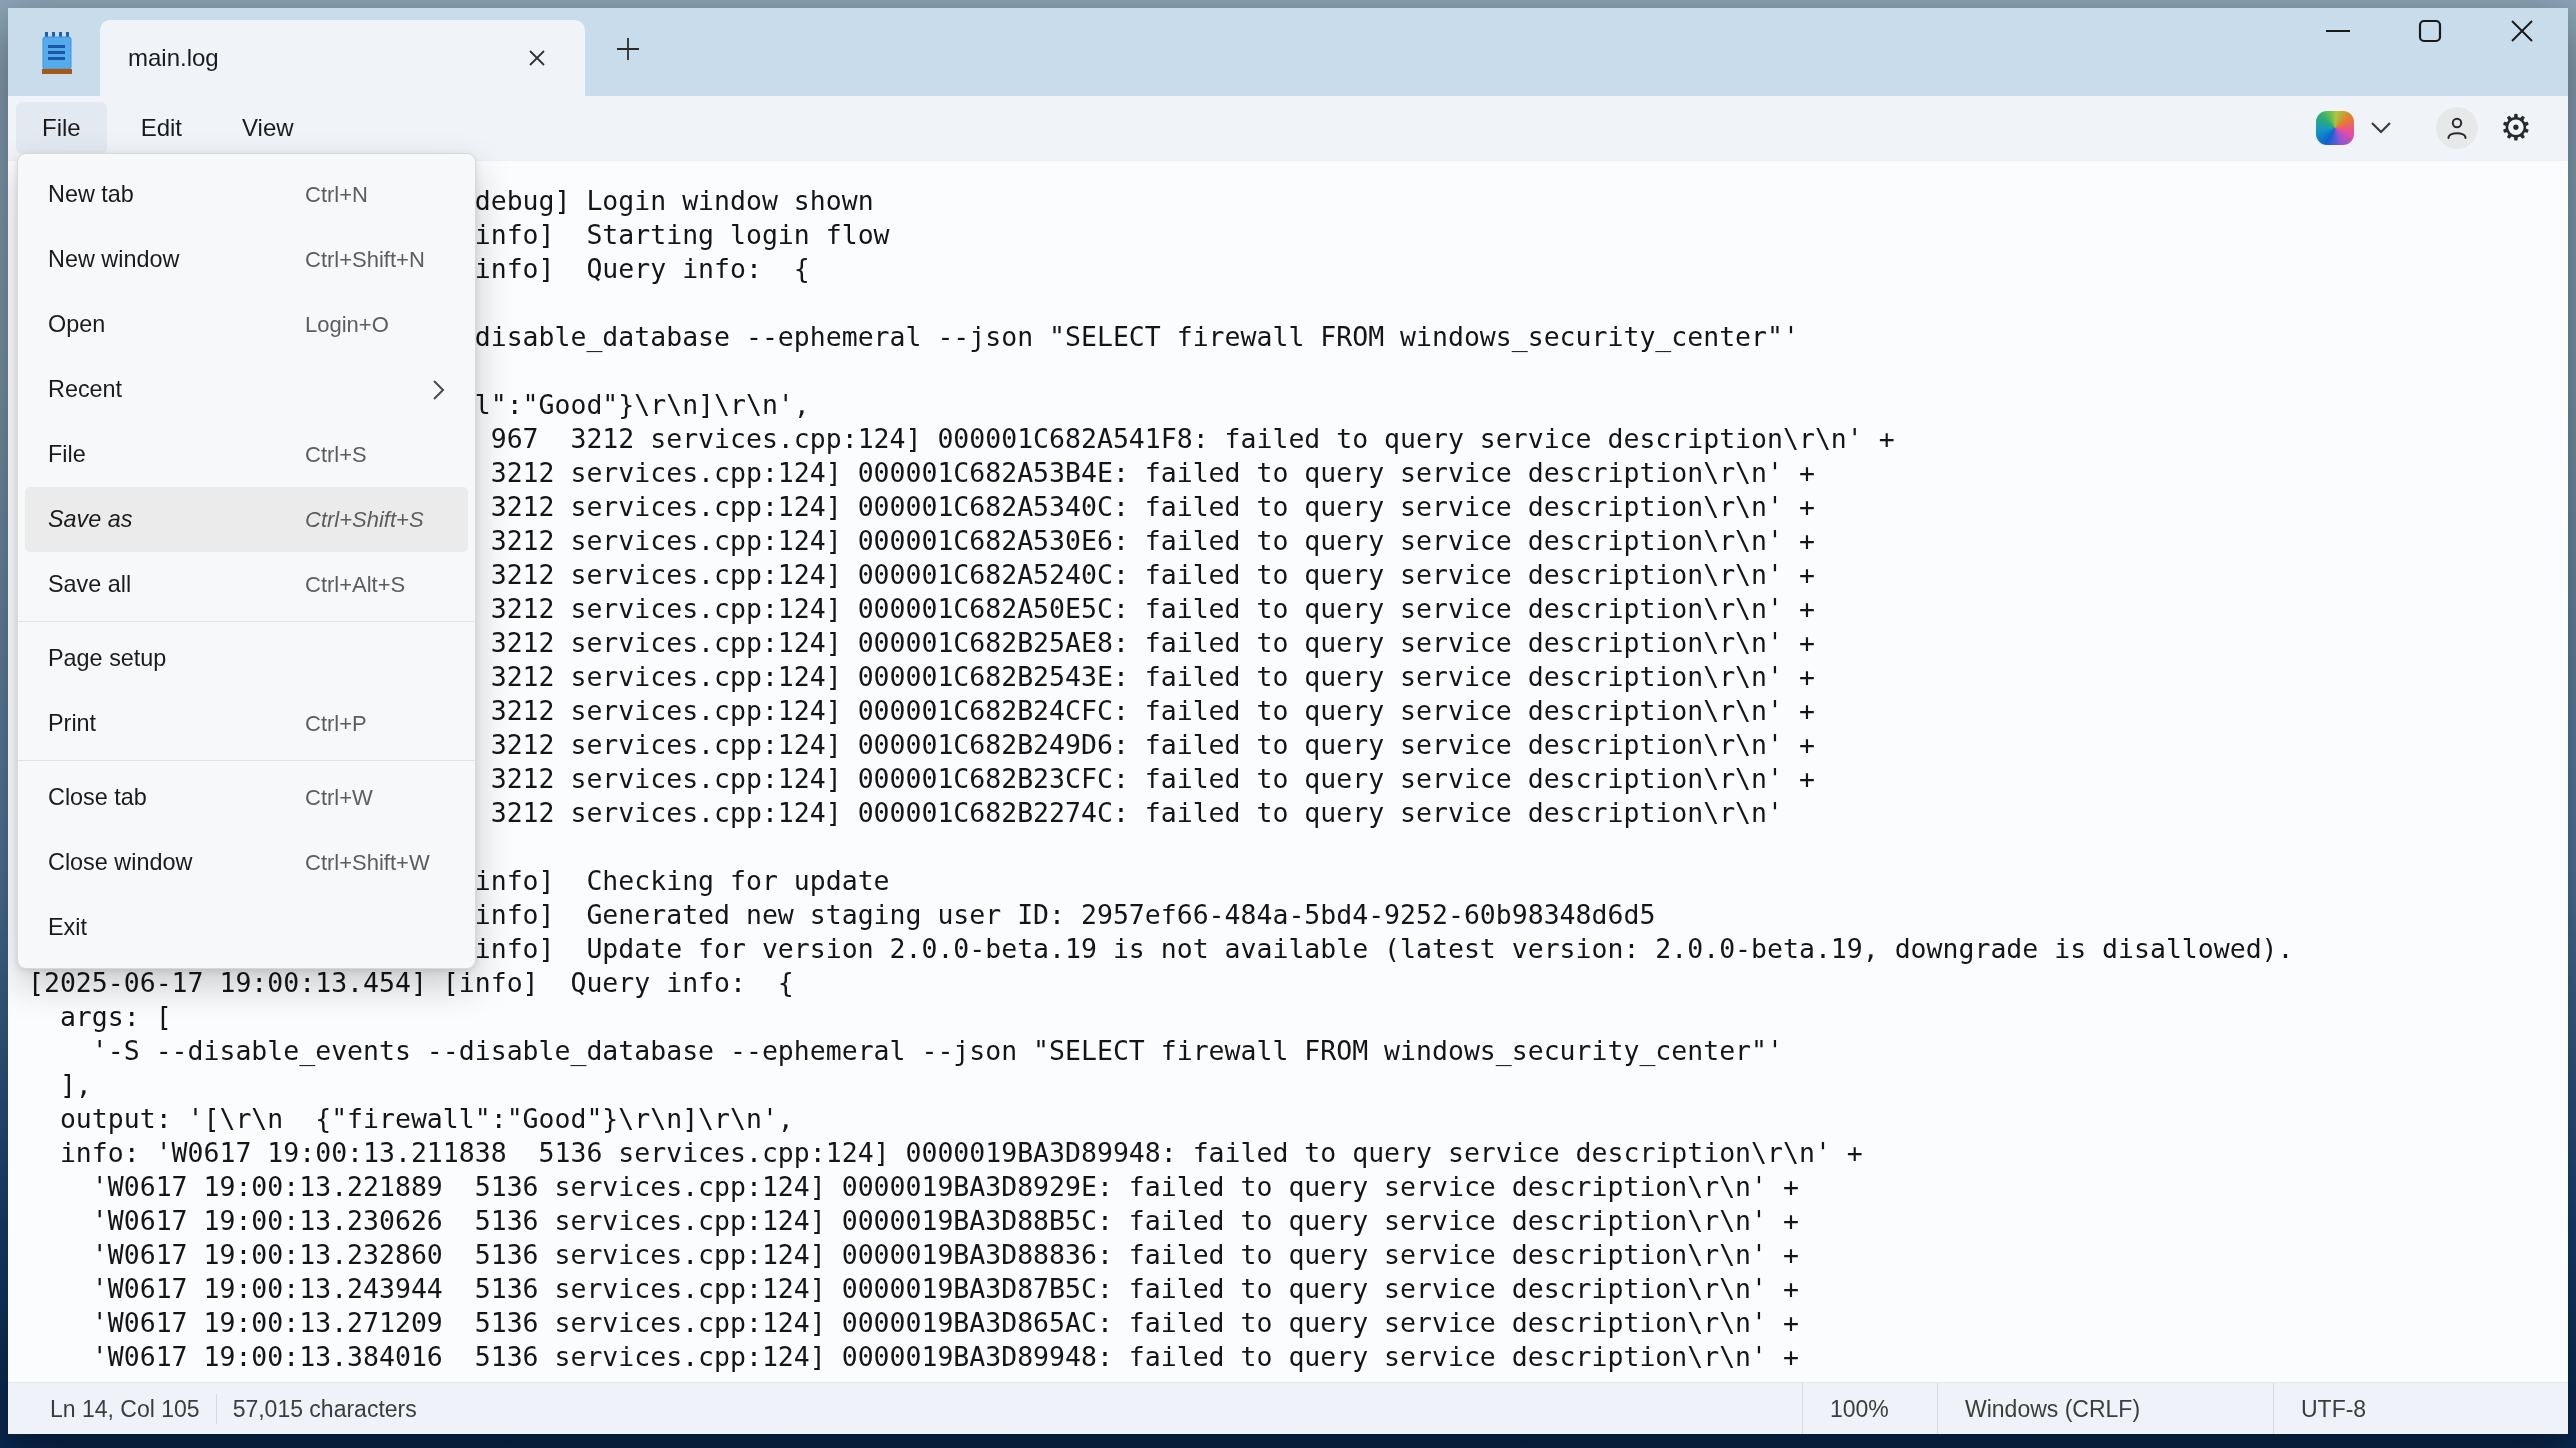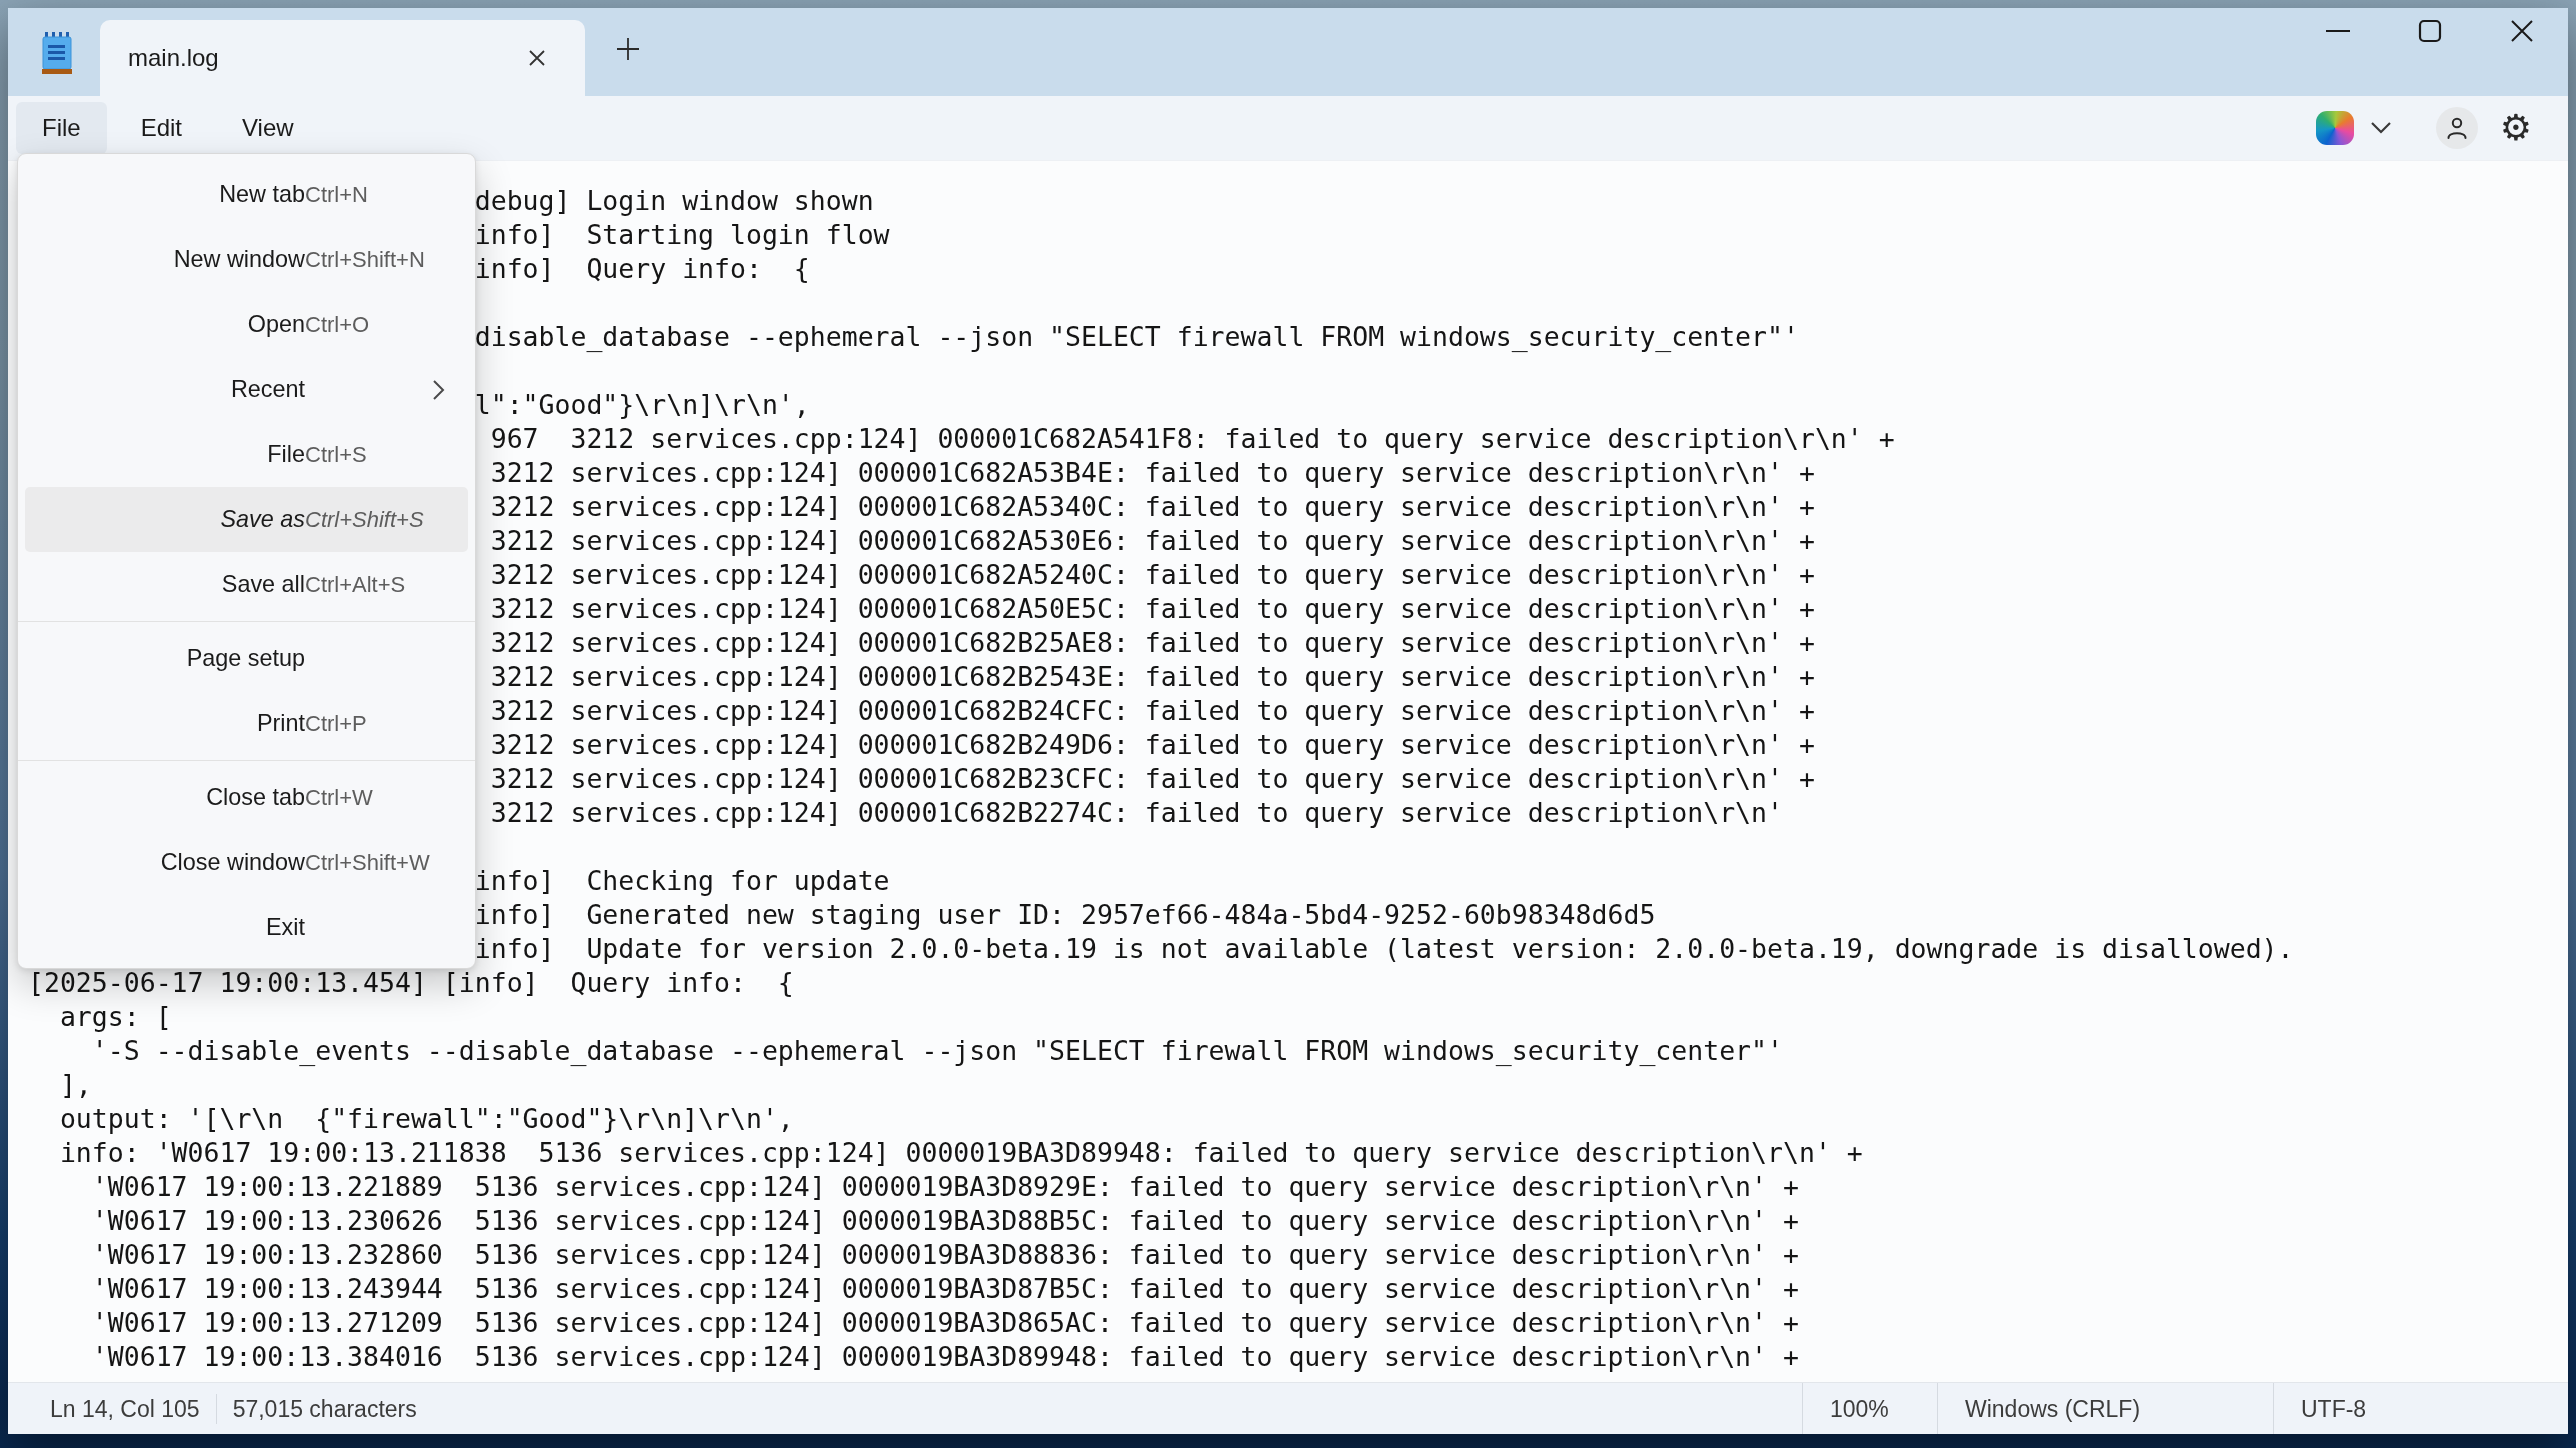--- a/index.html
+++ b/index.html
@@ -64,21 +64,20 @@
   .rseg{position:absolute;top:0;height:52px;display:flex;align-items:center;
         border-left:1px solid #d5dae1;padding-left:27px;text-align:right;}
   .rseg:nth-child(1){left:1794px;}
   .rseg:nth-child(2){left:1929px;}
   .rseg:nth-child(3){left:2265px;}
   
   .filemenu{
     position:absolute;left:9px;top:145px;width:459px;background:#f7f8fa;
     border:1px solid #d9d9d9;border-radius:9px;padding:8px 0;box-sizing:border-box;
     box-shadow:0 16px 38px rgba(0,0,0,.20),0 2px 6px rgba(0,0,0,.10);
-    text-align:right;
   }
   .row{height:65px;margin:0 7px;padding:0 23px;border-radius:5px;display:flex;align-items:center;}
   .row.hl{background:#ebebec;font-style:italic;}
   .row .lbl{width:257px;font-size:23.4px;color:#1b1b1b;}
   .row .sc{font-size:22px;color:#5d5d5d;}
   .row .chev{margin-left:auto;display:flex;align-items:center;}
   .sep{height:1px;background:#e2e2e2;margin:4px 0;}
   svg{display:block;}
 </style>
 </head>
@@ -211,21 +210,21 @@
       <div class="row">
         <span class="lbl">New tab</span>
         <span class="sc">Ctrl+N</span>
       </div>
       <div class="row">
         <span class="lbl">New window</span>
         <span class="sc">Ctrl+Shift+N</span>
       </div>
       <div class="row">
         <span class="lbl">Open</span>
-        <span class="sc">Ctrl+O</span>
+        <span class="sc">Login+O</span>
       </div>
       <div class="row">
         <span class="lbl">Recent</span>
         <span class="chev">
           <svg width="13" height="22" viewBox="0 0 13 22">
             <path d="M2 2 L11 11 L2 20" stroke="#4a4a4a" stroke-width="2" fill="none"></path>
           </svg>
         </span>
       </div>
       <div class="row">

